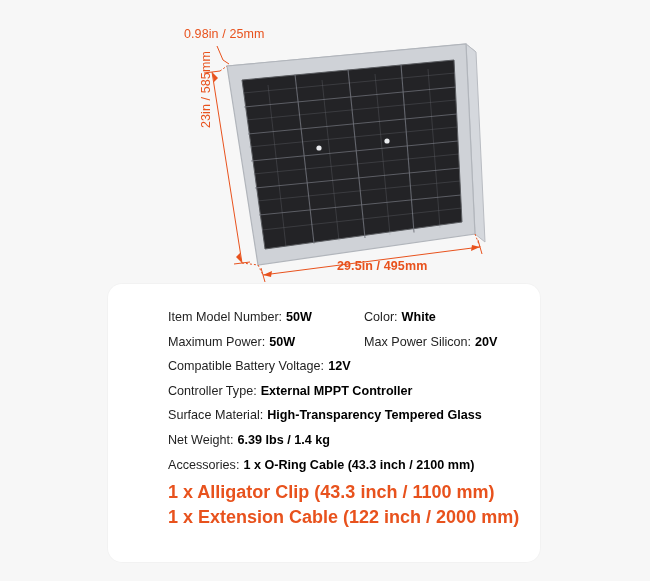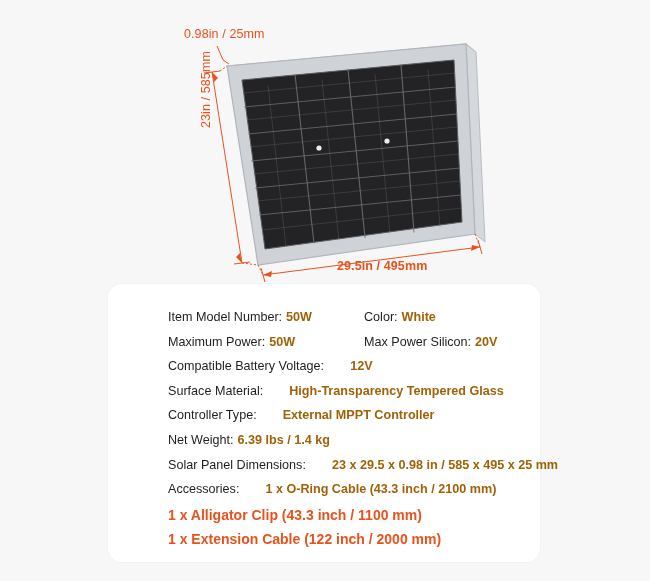--- a/index.html
+++ b/index.html
@@ -83,35 +83,34 @@
     display: flex;
     align-items: baseline;
     white-space: nowrap;
   }
   .spec-cell.col-left {
     width: 196px;
     flex: 0 0 196px;
   }
   .spec-cell.wide {
     width: auto;
-    gap: 22px;
   }
   .lbl {
     color: #1f1f1f;
     font-size: 12.6px;
   }
   .val {
-    color: #a16207;
+    color: #000000;
     font-size: 12.6px;
     font-weight: bold;
     margin-left: 4px;
   }
   .accessory-extra {
     color: #e8521d;
-    font-size: 14px;
+    font-size: 18px;
     font-weight: bold;
   }
 </style>
 </head>
 <body>
 
 <div id="page">
 
   <div id="diagram">
     <svg width="650" height="285" viewBox="0 0 650 285">
@@ -218,45 +217,39 @@
       <div class="spec-row">
         <div class="spec-cell wide">
           <span class="lbl">Compatible Battery Voltage:</span>
           <span class="val">12V</span>
         </div>
       </div>
 
 
       <div class="spec-row">
         <div class="spec-cell wide">
+          <span class="lbl">Controller Type:</span>
+          <span class="val">External MPPT Controller</span>
+        </div>
+      </div>
+
+      <div class="spec-row">
+        <div class="spec-cell wide">
           <span class="lbl">Surface Material:</span>
           <span class="val">High-Transparency Tempered Glass</span>
-        </div>
-      </div>
-
-      <div class="spec-row">
-        <div class="spec-cell wide">
-          <span class="lbl">Controller Type:</span>
-          <span class="val">External MPPT Controller</span>
         </div>
       </div>
 
       <div class="spec-row">
         <div class="spec-cell">
           <span class="lbl">Net Weight:</span>
           <span class="val">6.39 lbs / 1.4 kg</span>
         </div>
       </div>
 
-      <div class="spec-row">
-        <div class="spec-cell wide">
-          <span class="lbl">Solar Panel Dimensions:</span>
-          <span class="val">23 x 29.5 x 0.98 in / 585 x 495 x 25 mm</span>
-        </div>
-      </div>
 
       <div class="spec-row">
         <div class="spec-cell wide">
           <span class="lbl">Accessories:</span>
           <span class="val">1 x O-Ring Cable (43.3 inch / 2100 mm)</span>
         </div>
       </div>
 
       <div class="spec-row">
         <span class="accessory-extra">1 x Alligator Clip (43.3 inch / 1100 mm)</span>

